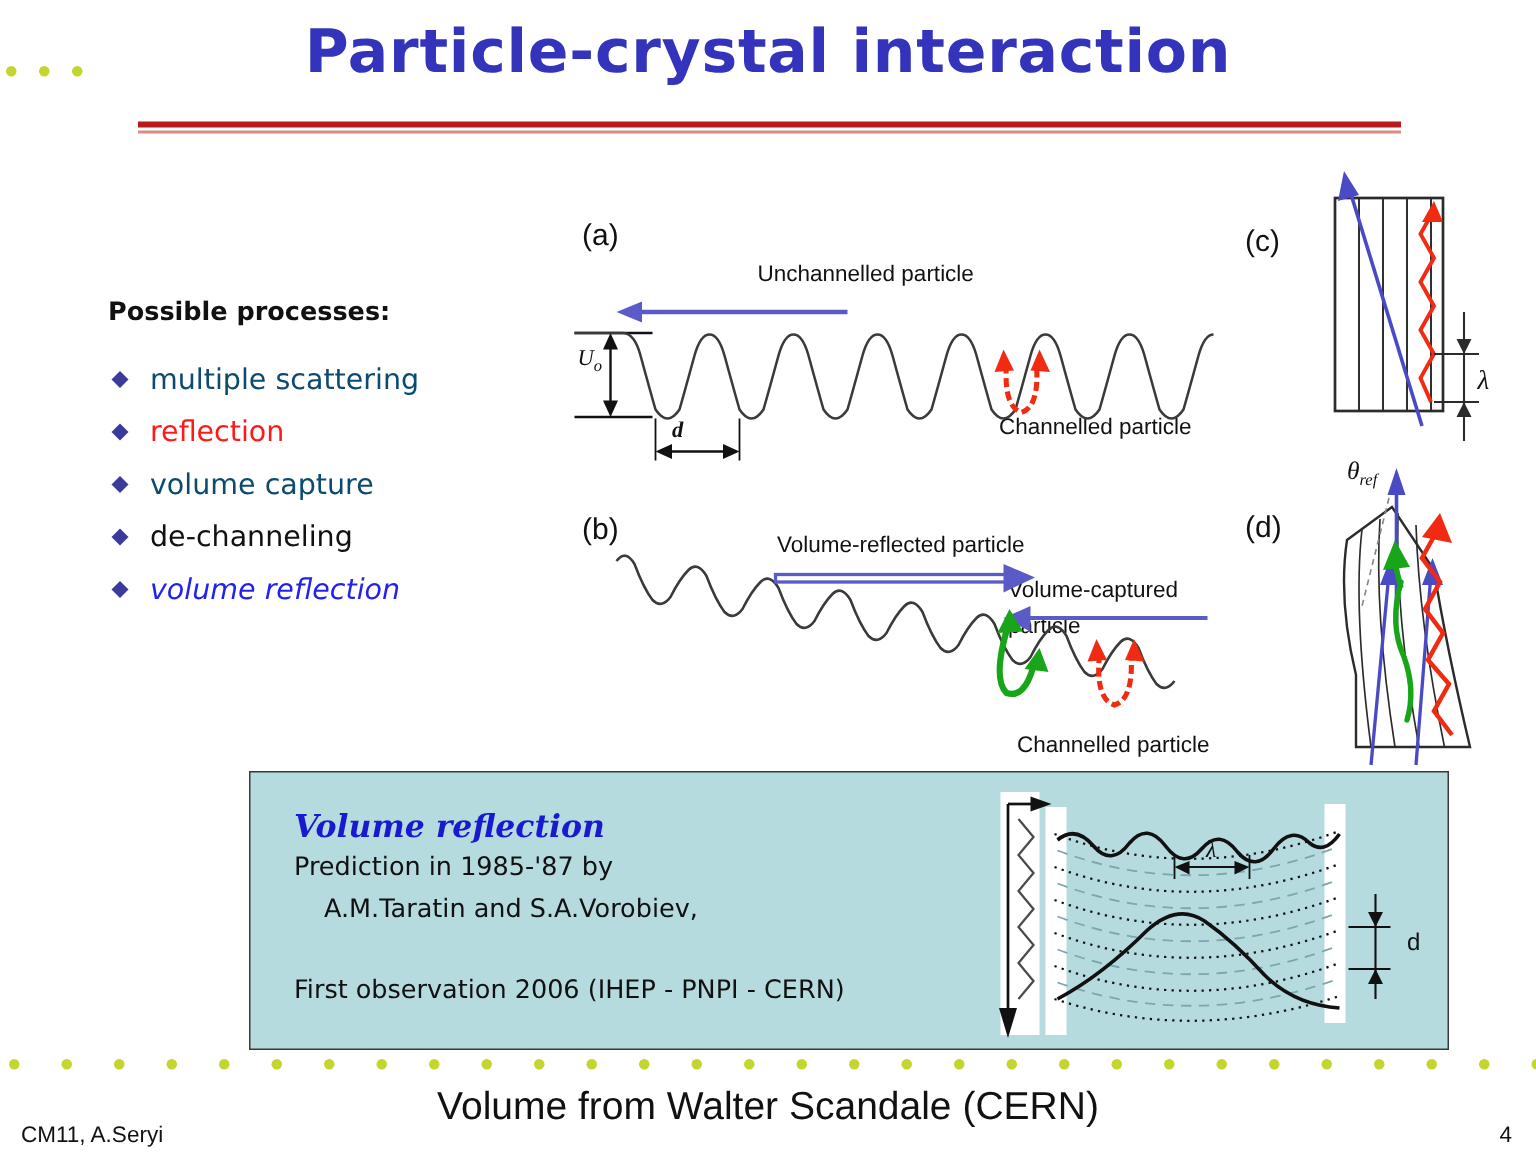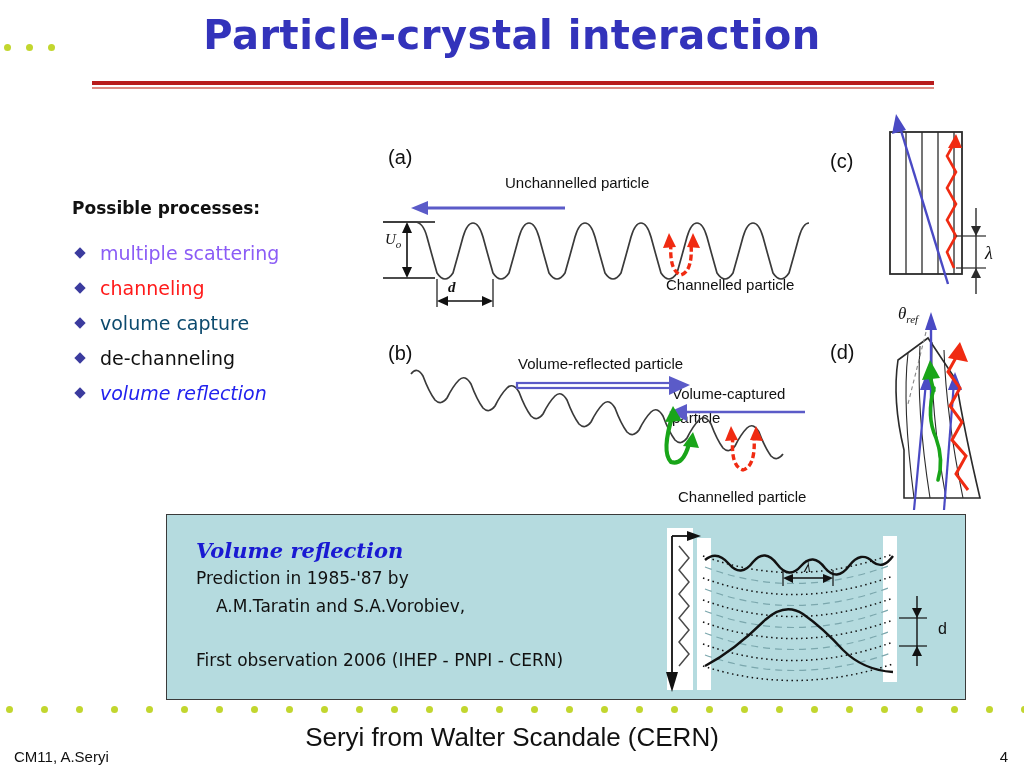--- a/index.html
+++ b/index.html
@@ -77,25 +77,25 @@
 <div class="abs" id="top-dots">
   <span class="tdot" style="left: 0px; top: 0px; background: rgb(194, 214, 46);"></span>
   <span class="tdot" style="left: 22px; top: 0px; background: rgb(194, 214, 46);"></span>
   <span class="tdot" style="left: 44px; top: 0px; background: rgb(194, 214, 46);"></span>
 </div>
 
 <div class="abs" id="processes-heading">Possible processes:</div>
 
 <div class="abs proc-row" style="top:242px;">
   <span class="proc-bullet"></span>
-  <span class="proc-label" style="color:#8b5cf6;">multiple scattering</span>
+  <span class="proc-label" style="color:#0c4a6e;">multiple scattering</span>
 </div>
 <div class="abs proc-row" style="top:277px;">
   <span class="proc-bullet"></span>
-  <span class="proc-label" style="color:#ff1a1a;">channeling</span>
+  <span class="proc-label" style="color:#ff1a1a;">reflection</span>
 </div>
 <div class="abs proc-row" style="top:312px;">
   <span class="proc-bullet"></span>
   <span class="proc-label" style="color:#0c4a6e;text-align:right;">volume capture</span>
 </div>
 <div class="abs proc-row" style="top:347px;">
   <span class="proc-bullet"></span>
   <span class="proc-label" style="color:#111111;">de-channeling</span>
 </div>
 <div class="abs proc-row" style="top:382px;">
@@ -358,15 +358,15 @@
     <span class="bdot" style="left: 741px; top: 0px; background: rgb(194, 214, 46);"></span>
     <span class="bdot" style="left: 776px; top: 0px; background: rgb(194, 214, 46);"></span>
     <span class="bdot" style="left: 811px; top: 0px; background: rgb(194, 214, 46);"></span>
     <span class="bdot" style="left: 846px; top: 0px; background: rgb(194, 214, 46);"></span>
     <span class="bdot" style="left: 881px; top: 0px; background: rgb(194, 214, 46);"></span>
     <span class="bdot" style="left: 916px; top: 0px; background: rgb(194, 214, 46);"></span>
     <span class="bdot" style="left: 951px; top: 0px; background: rgb(194, 214, 46);"></span>
     <span class="bdot" style="left: 986px; top: 0px; background: rgb(194, 214, 46);"></span>
     <span class="bdot" style="left: 1021px; top: 0px; background: rgb(194, 214, 46);"></span>
   </div>
-<div class="abs" id="slide-credit">Seryi from Walter Scandale (CERN)</div>
+<div class="abs" id="slide-credit">Volume from Walter Scandale (CERN)</div>
 <div class="abs" id="footer-left">CM11, A.Seryi</div>
 <div class="abs" id="footer-right">4</div>
 
 </body></html>

